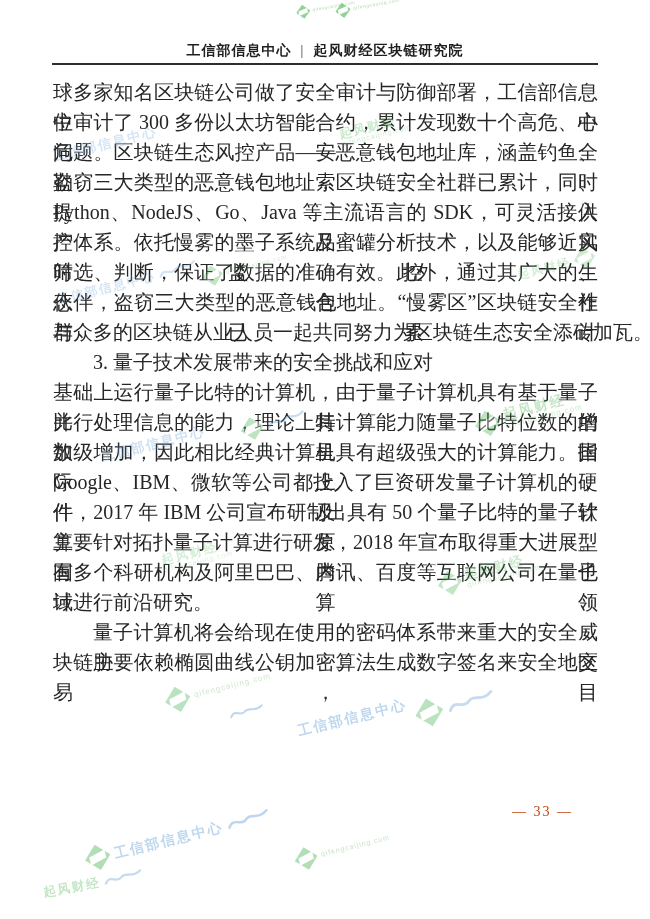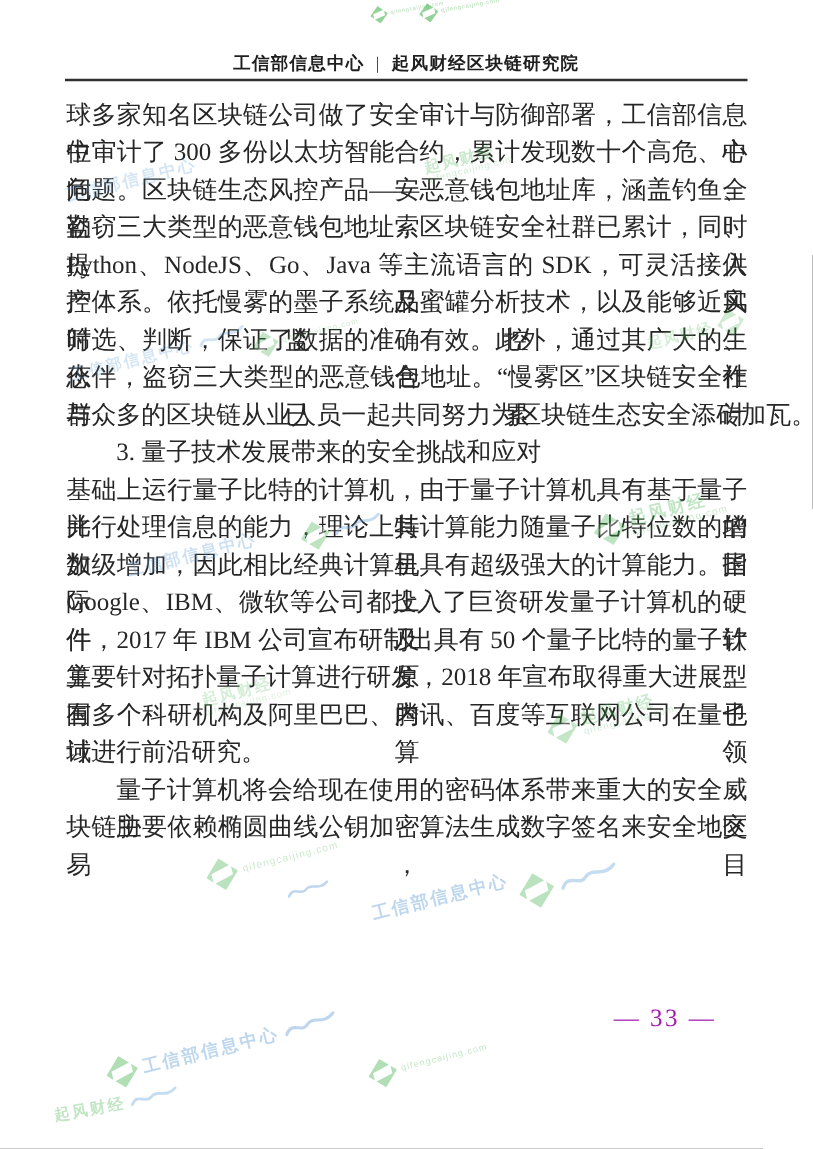--- a/index.html
+++ b/index.html
@@ -38,21 +38,21 @@
   }
   .line.stretch{
     white-space:normal;
     text-align:justify;
     text-align-last:justify;
   }
   .line.indent{padding-left:40px;}
   
   .page-num{
     position:absolute;top:804px;right:77px;
-    font-size:20px;letter-spacing:2px;color:#a21caf;
+    font-size:14px;letter-spacing:2px;color:#c2410c;
   }
   
   .wm-layer{position:absolute;inset:0;pointer-events:none;}
   .wm{
     position:absolute;display:flex;align-items:center;gap:4px;
     transform-origin:left top;white-space:nowrap;
     font-family:"Liberation Sans","DejaVu Sans",sans-serif;
   }
   .wm-col{display:flex;flex-direction:column;line-height:1.05;}
   .wm-text-miit{color:#5b9bd5;font-weight:bold;font-size:14px;letter-spacing:2px;}

